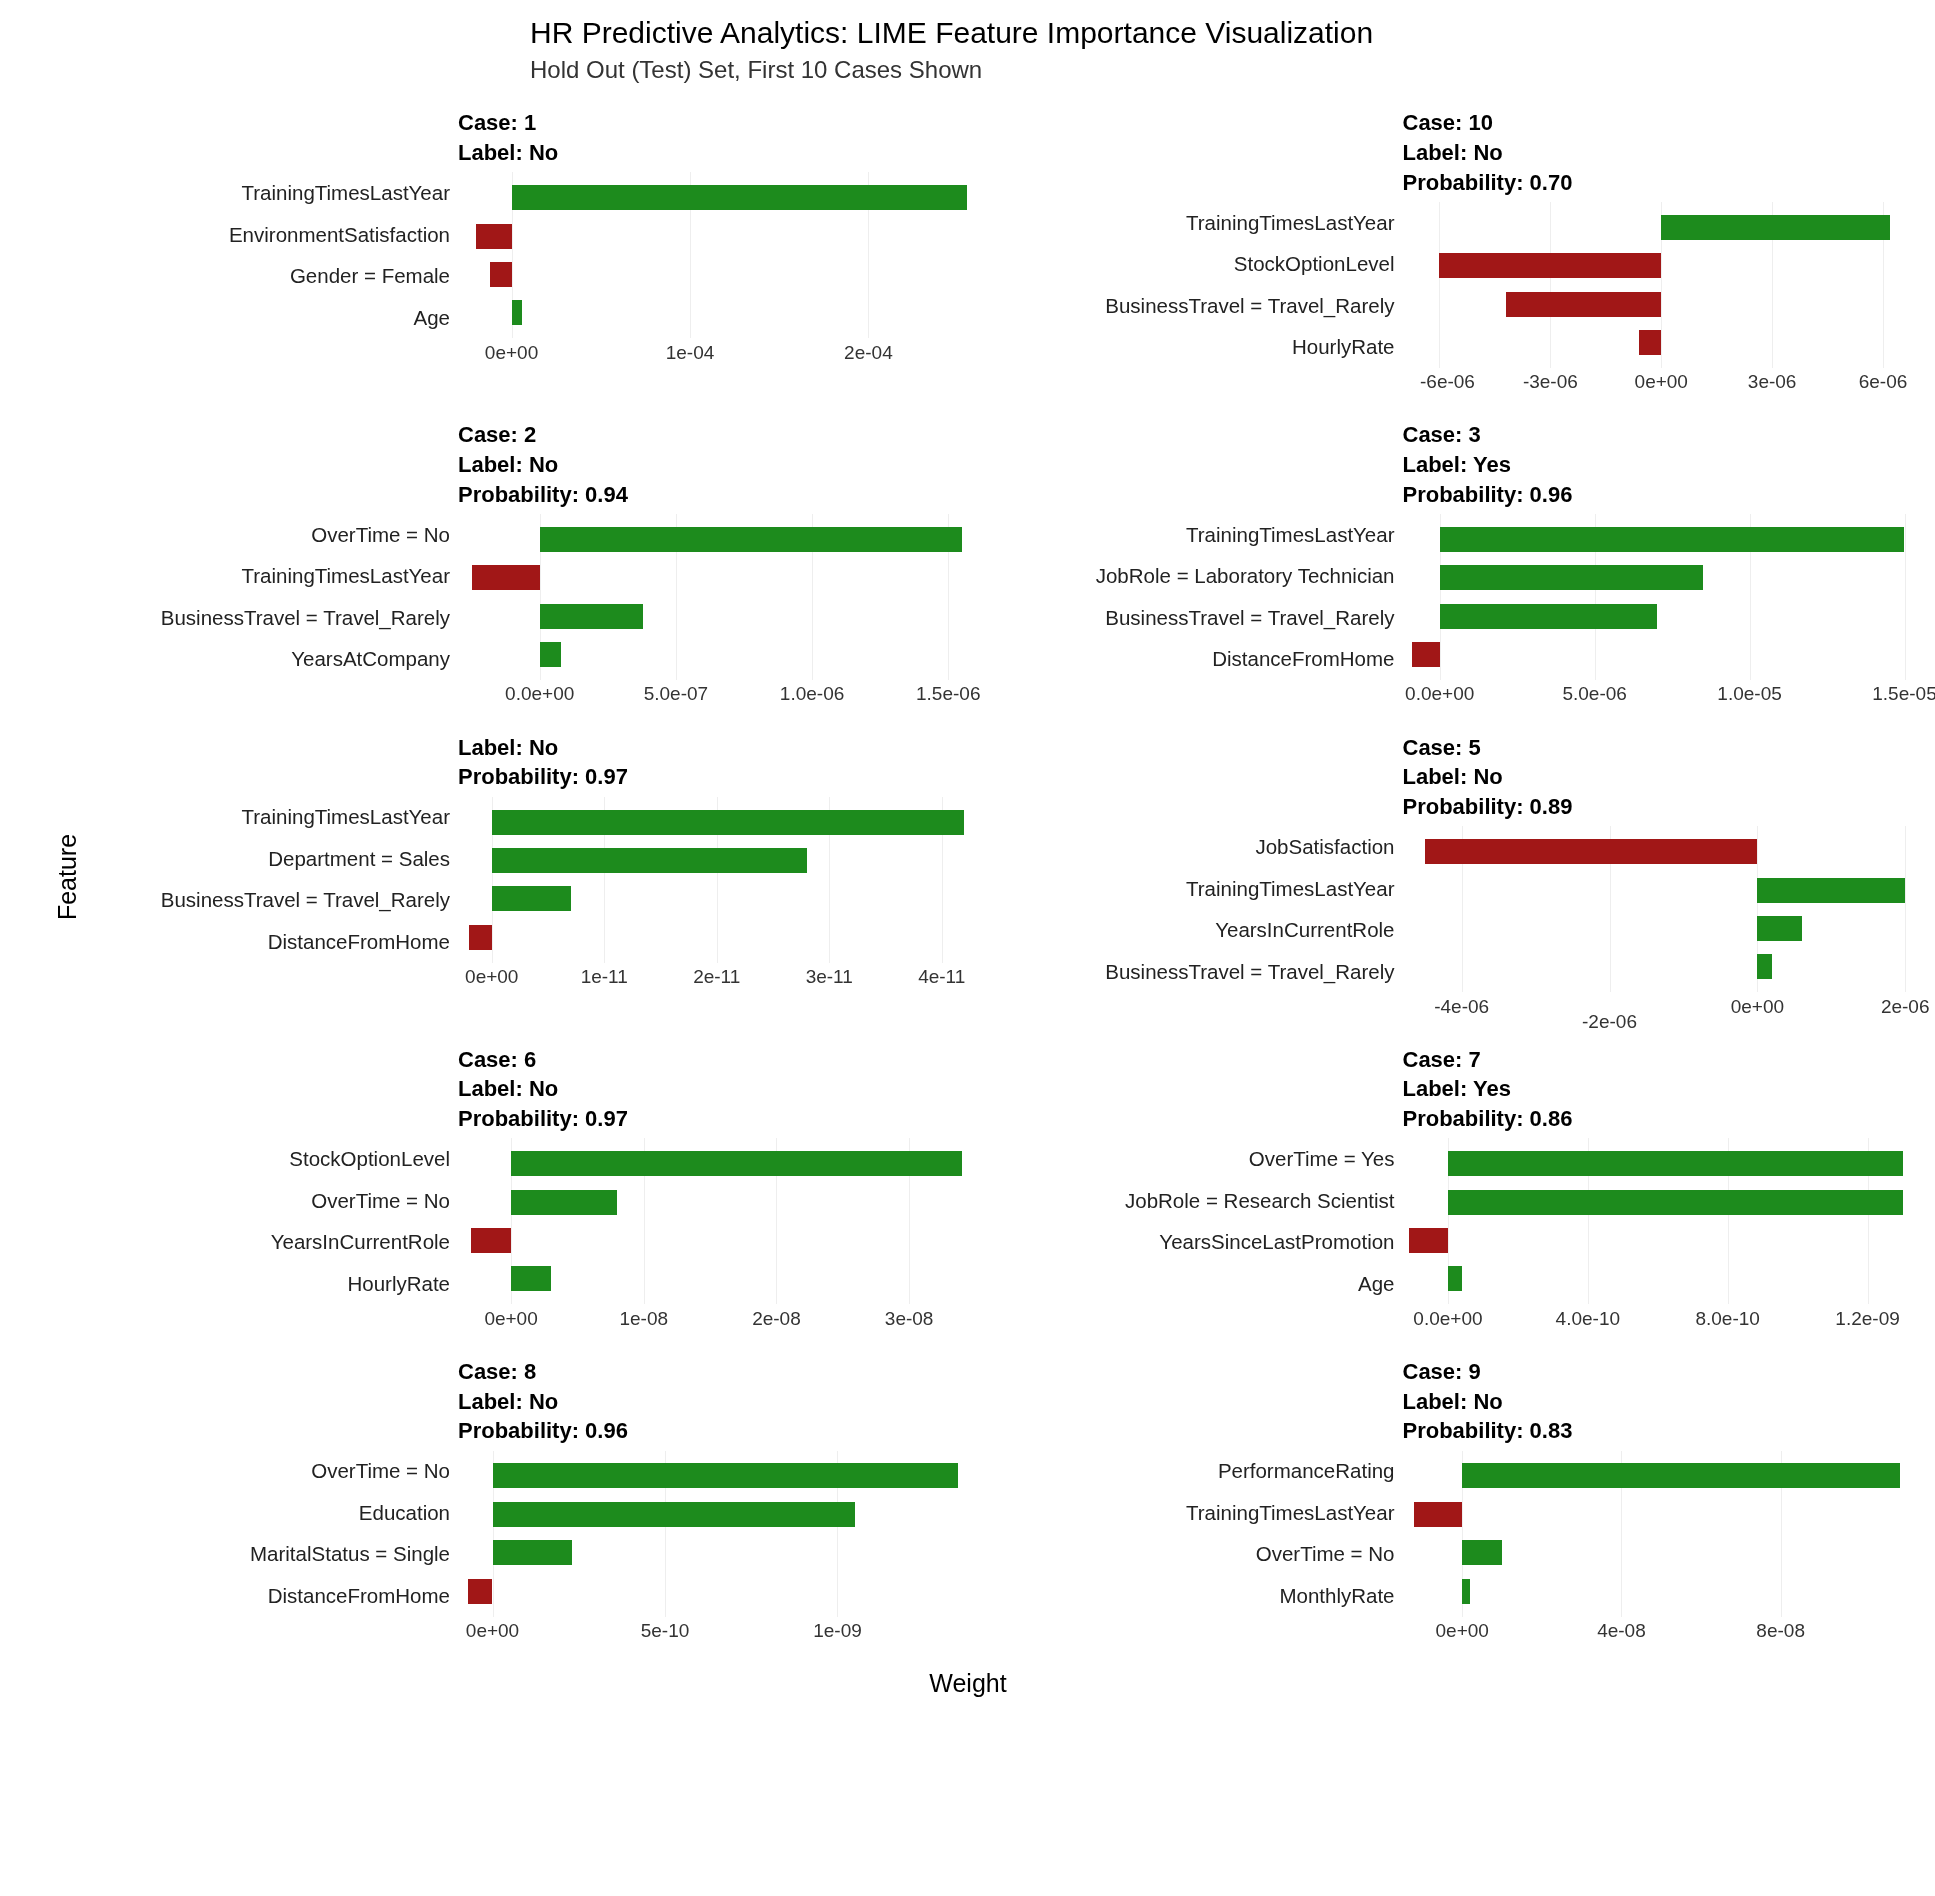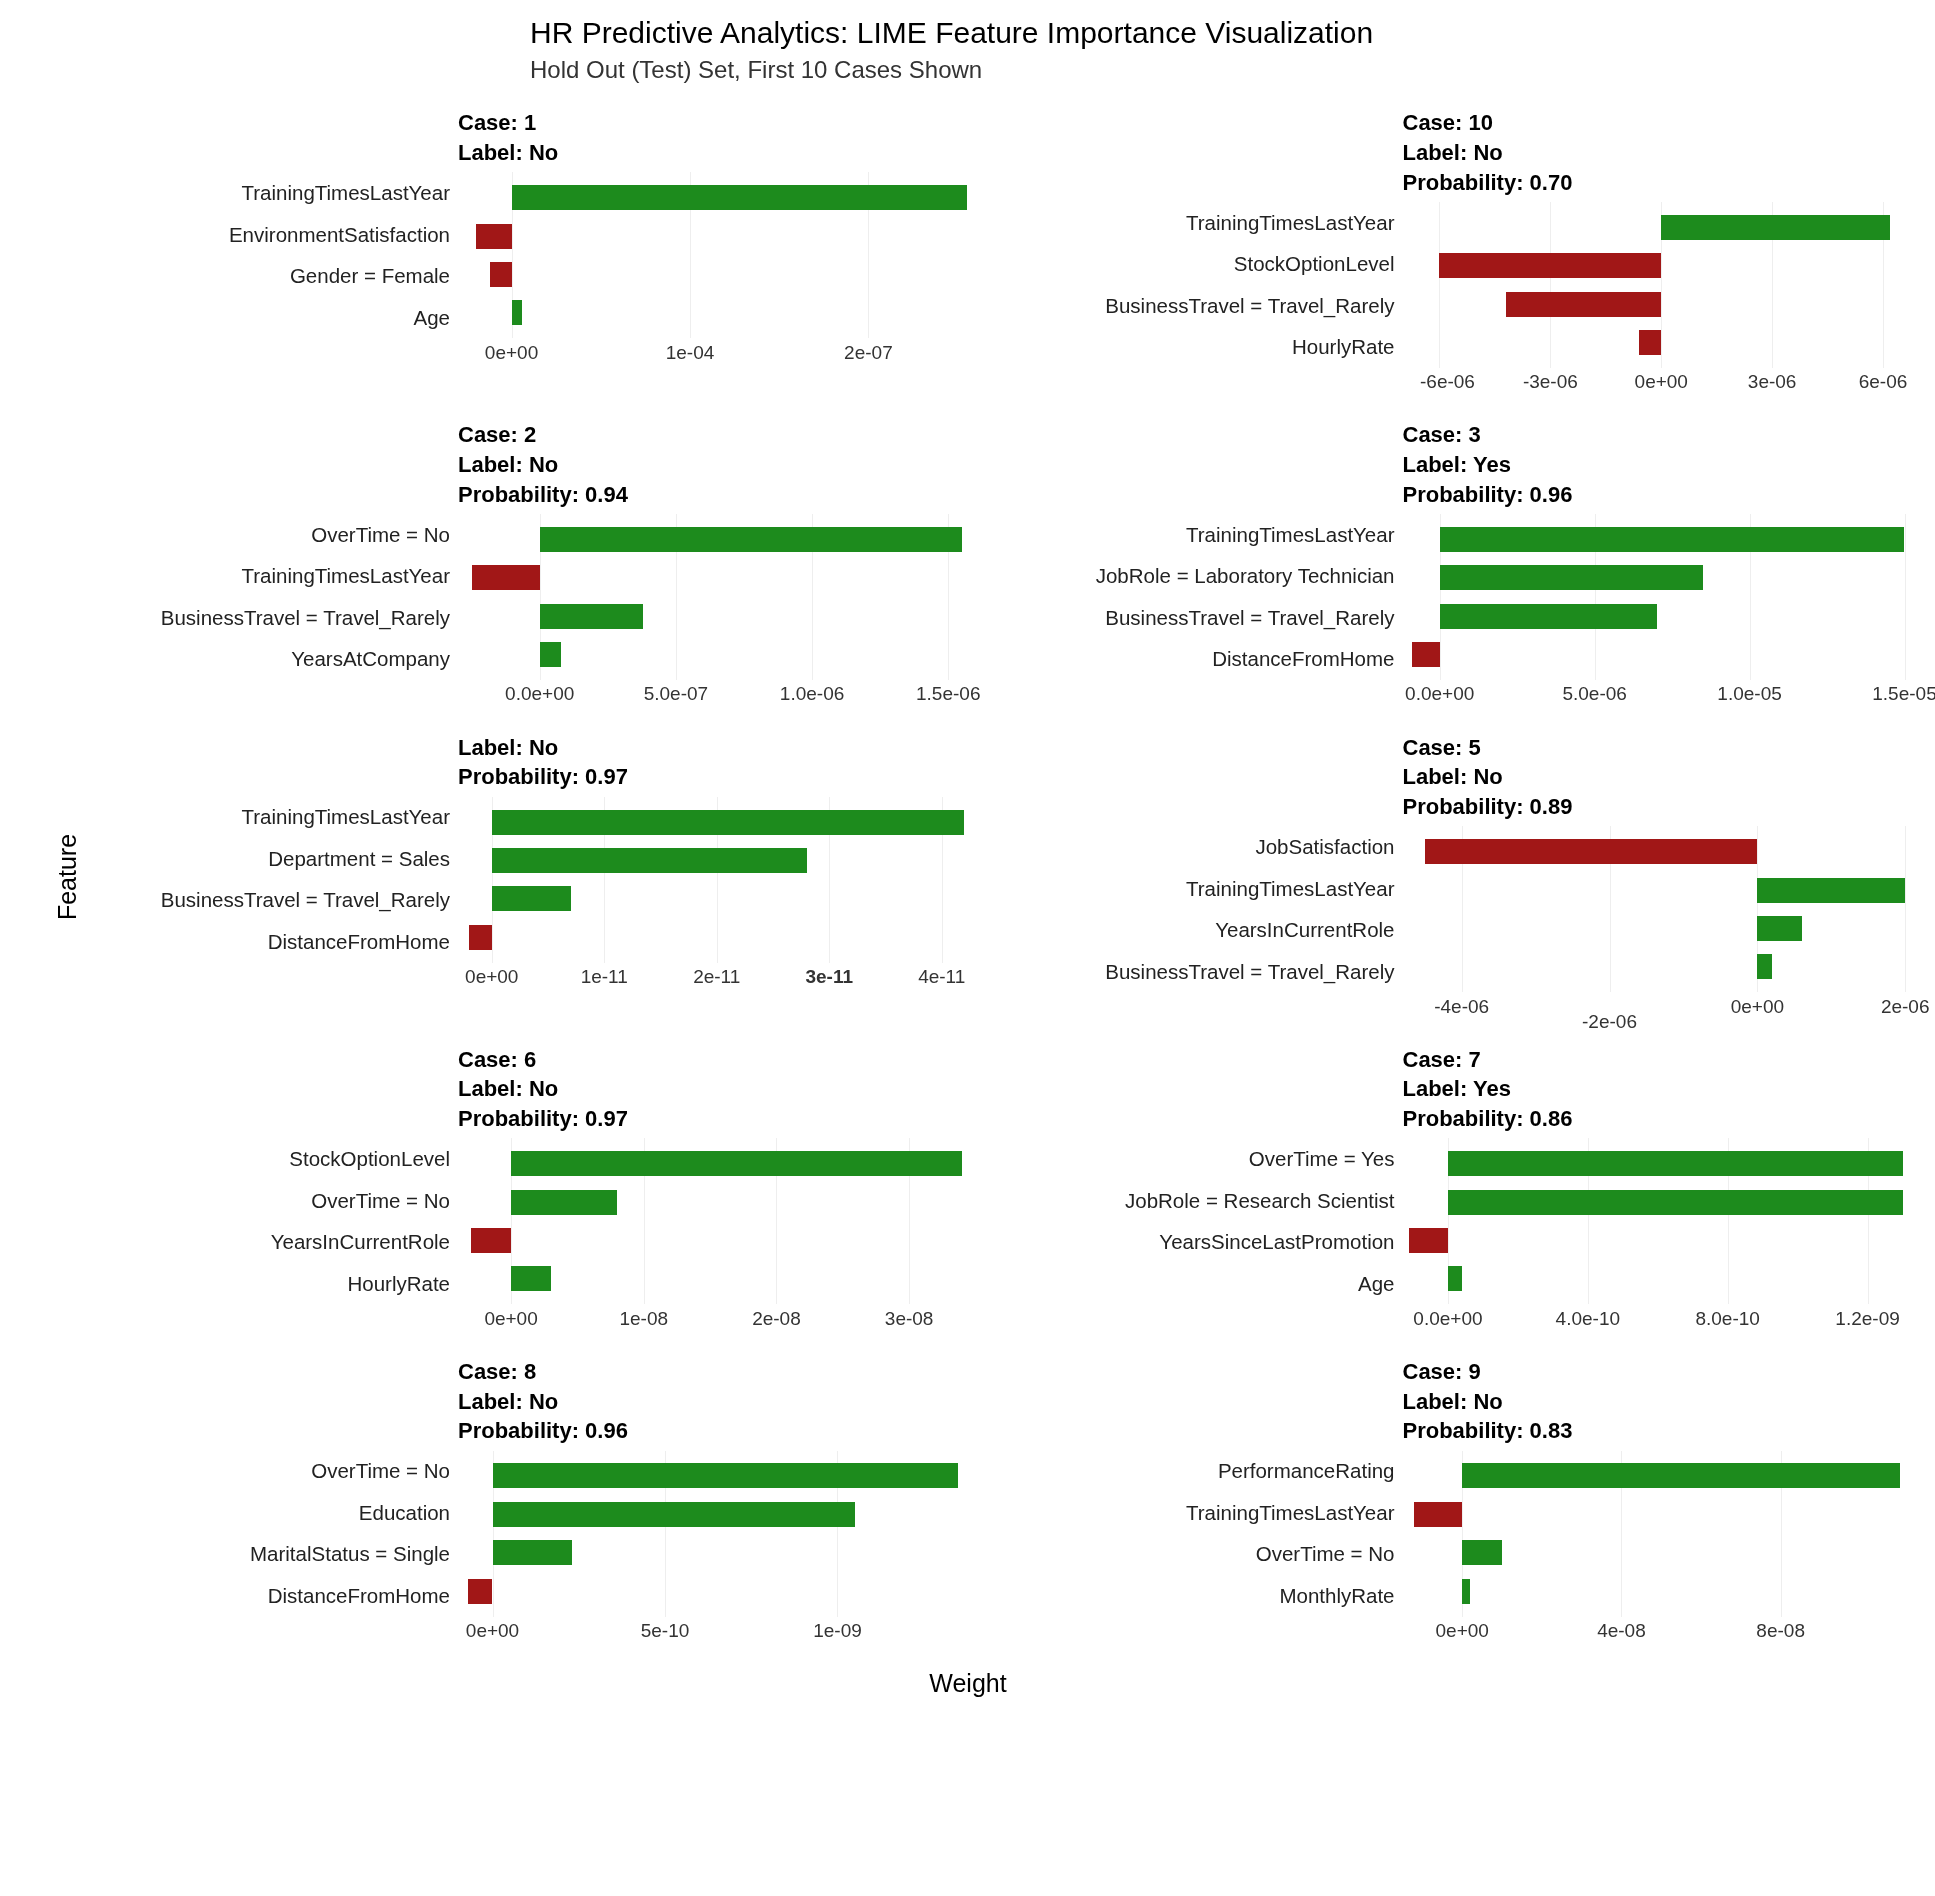--- a/index.html
+++ b/index.html
@@ -119,21 +119,21 @@
                 </div>
                 <div class="bar-row">
                   <div class="bar supports" style="left: 10.3448%; width: 2.06897%;"></div>
                 </div>
               </div>
             </div>
           </div>
           <div class="xaxis">
             <div class="xtick" style="left: 10.3448%;">0e+00</div>
             <div class="xtick" style="left: 44.8276%;">1e-04</div>
-            <div class="xtick" style="left: 79.3103%;">2e-07</div>
+            <div class="xtick" style="left: 79.3103%;">2e-04</div>
           </div>
         </div>
         <div class="panel">
           <div class="panel-header">
             <div>Case: 10</div>
             <div>Label: No</div>
             <div>Probability: 0.70</div>
           </div>
           <div class="panel-body">
             <div class="ylabels">
@@ -293,21 +293,21 @@
                 <div class="bar-row">
                   <div class="bar contradicts" style="left: 2.17391%; width: 4.34783%;"></div>
                 </div>
               </div>
             </div>
           </div>
           <div class="xaxis">
             <div class="xtick" style="left: 6.52174%;">0e+00</div>
             <div class="xtick" style="left: 28.2609%;">1e-11</div>
             <div class="xtick" style="left: 50%;">2e-11</div>
-            <div class="xtick" style="left: 71.7391%; font-weight: bold;">3e-11</div>
+            <div class="xtick" style="left: 71.7391%;">3e-11</div>
             <div class="xtick" style="left: 93.4783%;">4e-11</div>
           </div>
         </div>
         <div class="panel">
           <div class="panel-header">
             <div>Case: 5</div>
             <div>Label: No</div>
             <div>Probability: 0.89</div>
           </div>
           <div class="panel-body">

